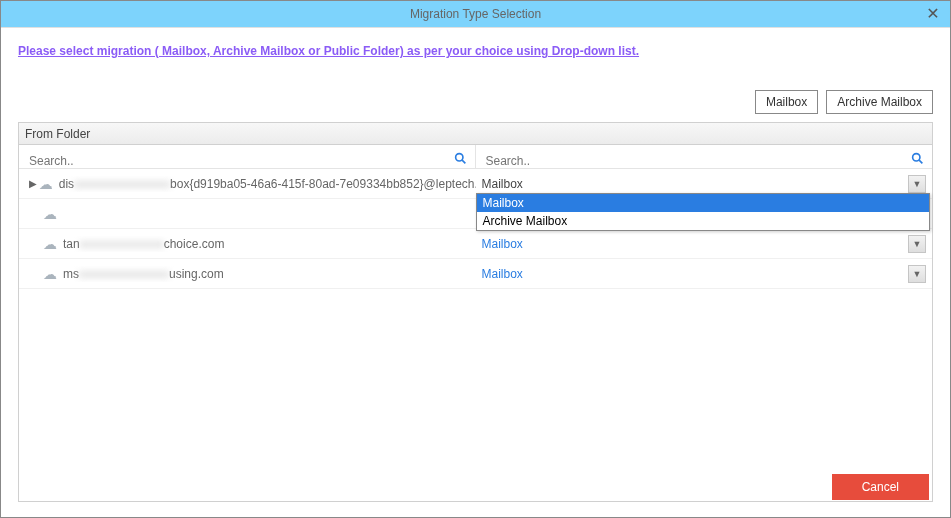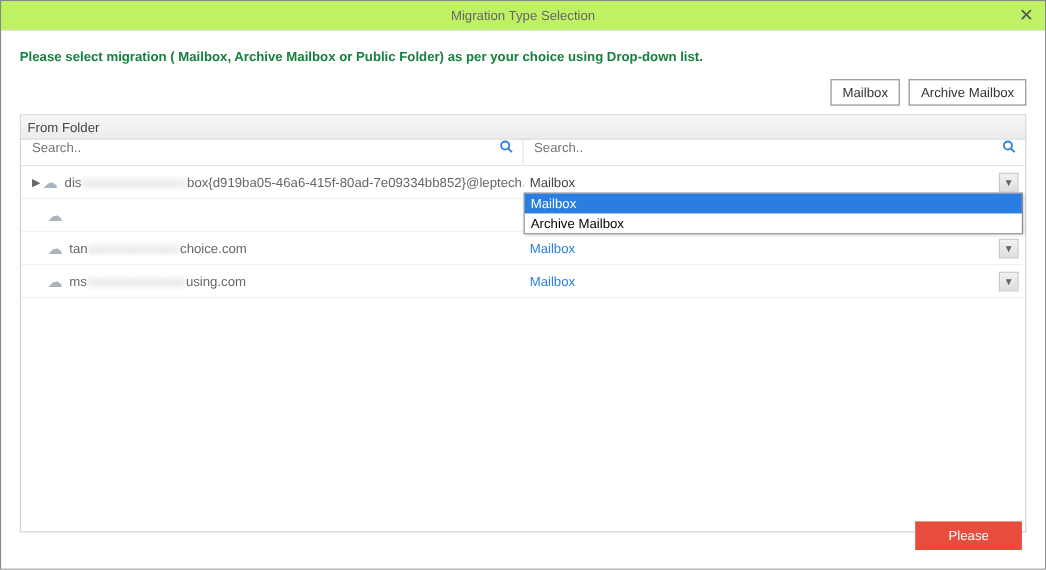--- a/index.html
+++ b/index.html
@@ -1,34 +1,34 @@
 <!DOCTYPE html>
 <html><head>
   <meta charset="utf-8">
   <style>
     * { box-sizing: border-box; margin: 0; padding: 0; font-family: Arial, sans-serif; }
     body { background: #fff; width: 951px; height: 518px; overflow: hidden; position: relative; }
     
-    .title-bar { height: 28px; background: #bef264; border-bottom: 1px solid #e0e0e0; display: flex; align-items: center; justify-content: center; position: relative; }
+    .title-bar { height: 28px; background: #7dd3fc; border-bottom: 1px solid #e0e0e0; display: flex; align-items: center; justify-content: center; position: relative; }
     .title-bar-text { font-size: 12px; color: #666; }
     .close-btn { position: absolute; right: 8px; top: 50%; transform: translateY(-50%); cursor: pointer; font-size: 16px; color: #555; width: 20px; height: 20px; display: flex; align-items: center; justify-content: center; }
     
     .content { padding: 16px 18px 0 18px; }
-    .instruction { font-size: 12px; font-weight: bold; color: #15803d; margin-bottom: 14px; }
+    .instruction { font-size: 12px; font-weight: bold; color: #8b5cf6; margin-bottom: 32px; text-decoration: underline; }
     
     .filter-buttons { display: flex; justify-content: flex-end; gap: 8px; margin-bottom: 8px; }
     .filter-btn { border: 1px solid #888; background: #fff; padding: 4px 10px; font-size: 12px; color: #333; cursor: pointer; }
     
     .table-wrap { border: 1px solid #d0d0d0; height: 380px; position: relative; }
     .table-header { display: flex; background: linear-gradient(#f7f7f7,#ececec); border-bottom: 1px solid #d0d0d0; height: 22px; align-items: center; }
     .th-left { width: 50%; padding-left: 18px; font-size: 12px; color: #444; }
     .th-right { width: 50%; padding-left: 6px; font-size: 12px; color: #444; }
     
     .search-row { display: flex; border-bottom: 1px solid #e4e4e4; height: 24px; }
-    .search-cell { width: 50%; display: flex; align-items: flex-start; padding: 0 6px; position: relative; }
+    .search-cell { width: 50%; display: flex; align-items: flex-end; padding: 0 6px; position: relative; }
     .search-cell:first-child { border-right: 1px solid #e4e4e4; }
     .search-input { border: none; outline: none; width: 100%; font-size: 12px; color: #666; padding-left: 4px; }
     .search-icon { color: #2a7de1; font-size: 14px; font-weight: bold; position: absolute; right: 8px; }
     
     .data-row { display: flex; height: 30px; align-items: center; border-bottom: 1px solid #f0f0f0; }
     .cell-left { width: 50%; display: flex; align-items: center; padding-left: 10px; font-size: 12px; color: #444; overflow: hidden; white-space: nowrap; }
     .expand-icon { width: 12px; color: #666; font-size: 10px; margin-right: 2px; display: inline-block; }
     .cloud-icon { color: #aab4bd; margin-right: 6px; font-size: 14px; }
     .mailbox-name { color: #999; }
     .mailbox-name .visible { color: #666; margin-top: 44px; }
@@ -146,16 +146,16 @@
 
     <div class="dropdown-open">
       <div class="dd-option selected">Mailbox</div>
       <div class="dd-option">Archive Mailbox</div>
     </div>
 
   </div>
 </div>
 
 <div class="footer">
-  <button class="btn-cancel">Please</button>
+  <button class="btn-cancel">Cancel</button>
 </div>
 
 <div class="outer-border"></div>
 
 </body></html>

